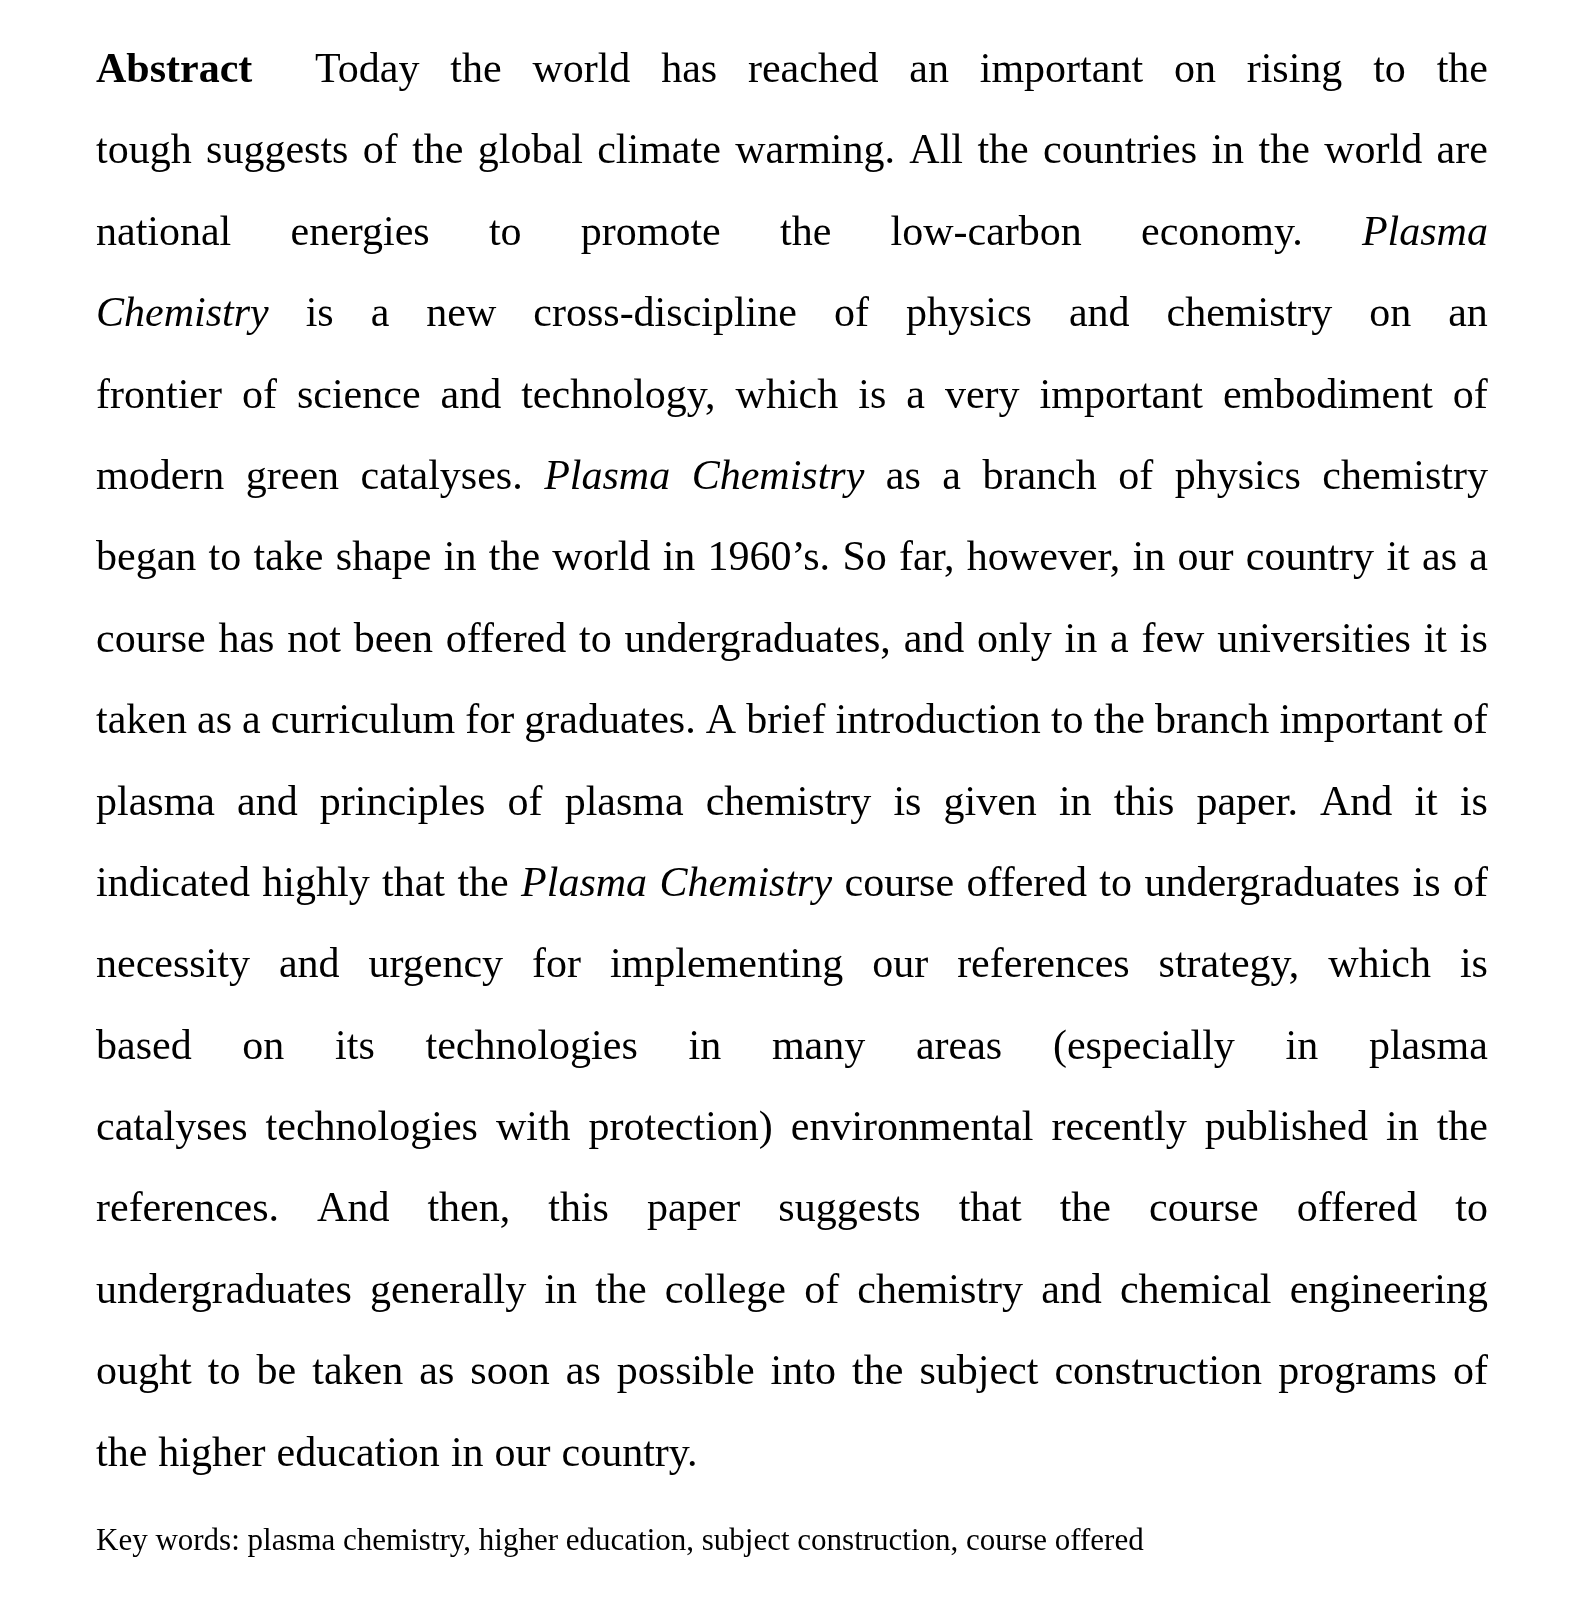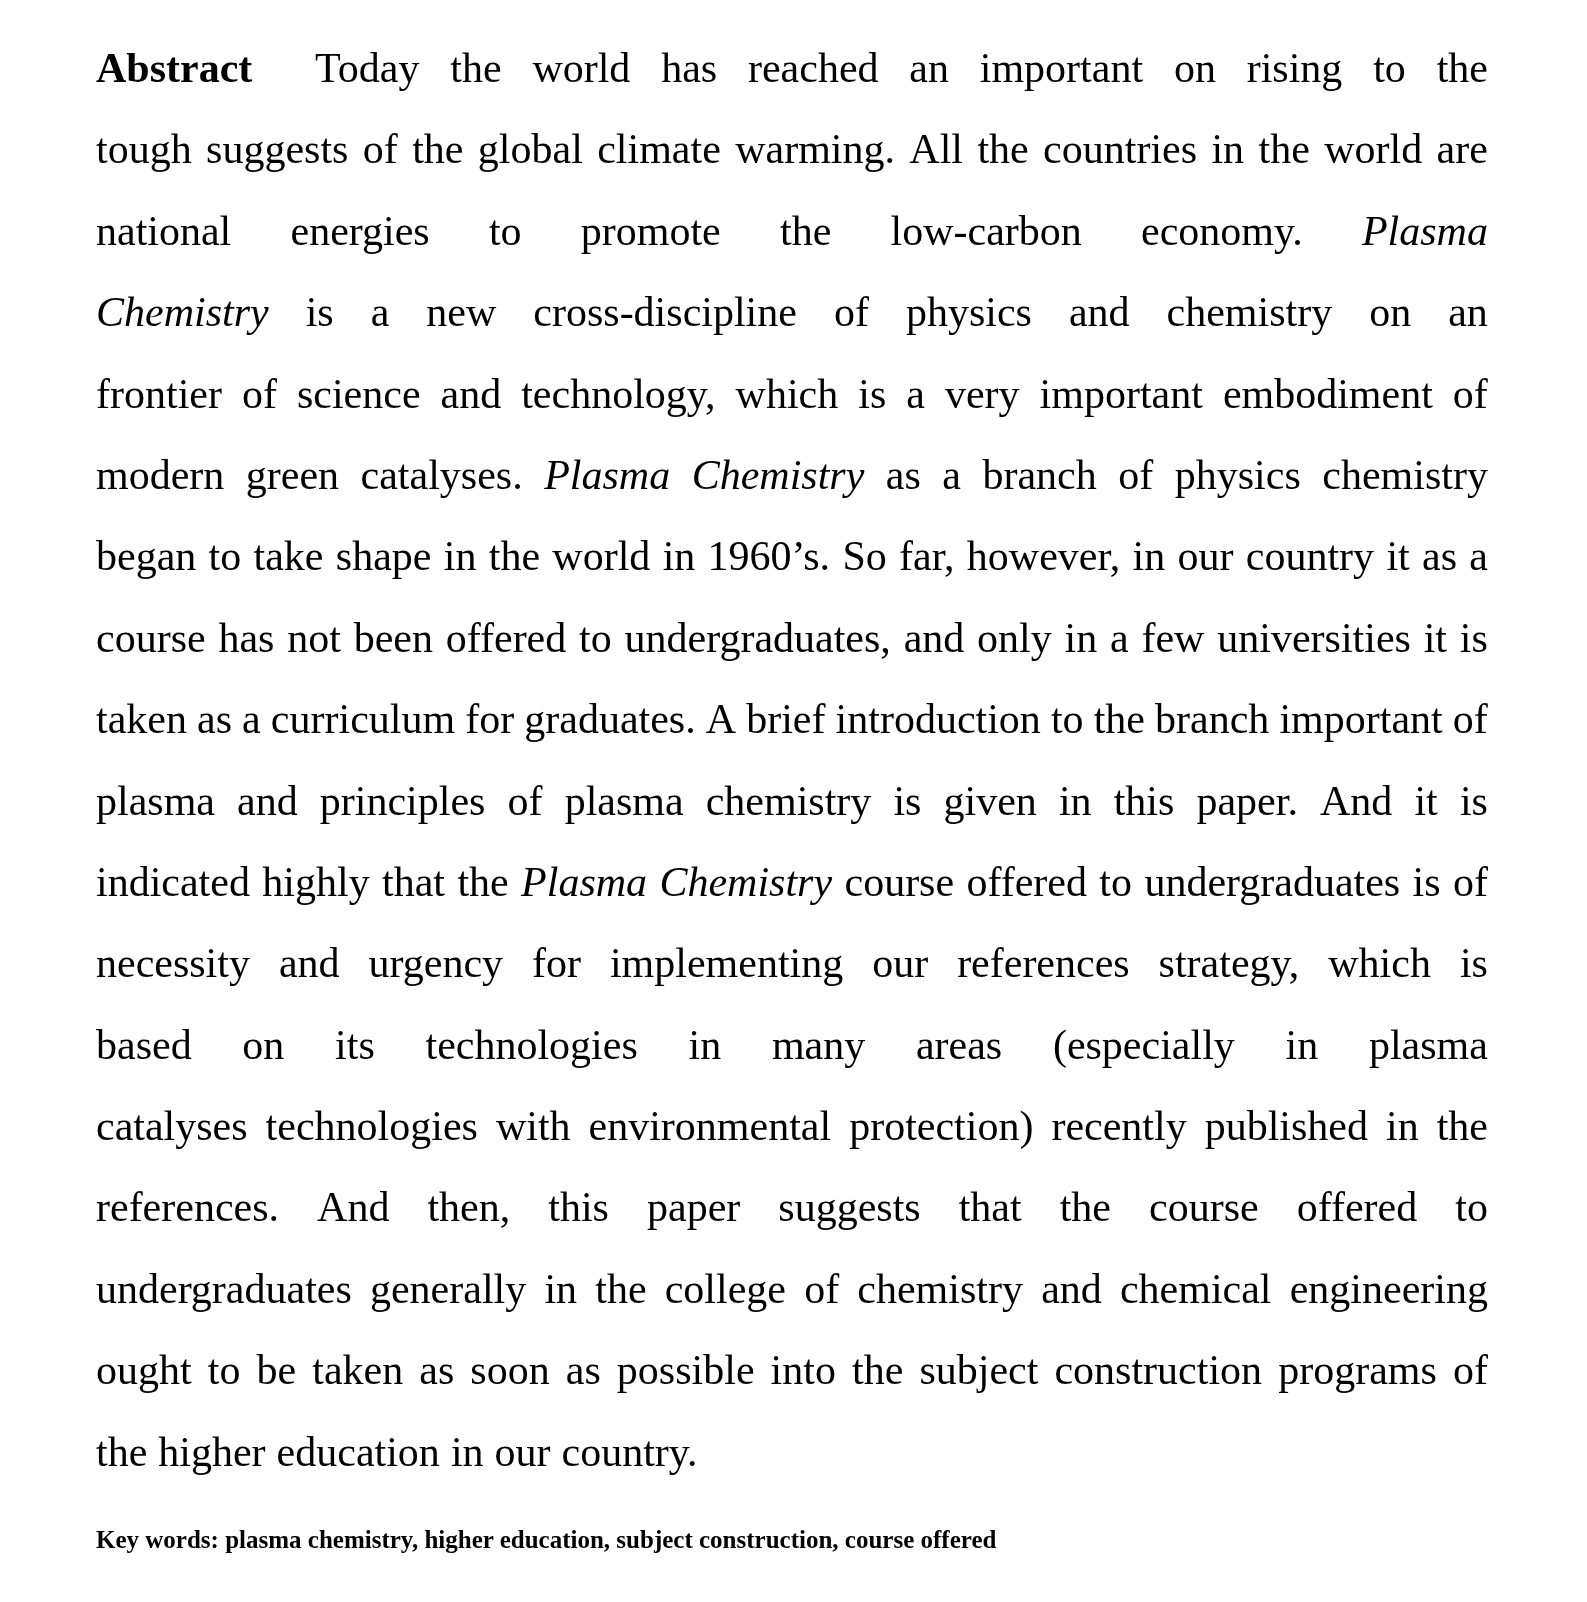--- a/index.html
+++ b/index.html
@@ -20,22 +20,22 @@
       left: 96px;
       top: 38px;
       width: 1392px;
     }
     .label-bold { font-weight: bold; }
     .it { font-style: italic; }
     .keywords {
       position: absolute;
       left: 96px;
       top: 1520px;
-      font-size: 25px;
-      font-weight: bold;
+      font-size: 31px;
+      font-weight: normal;
       line-height: 40px;
       white-space: nowrap;
     }
     
     .jline {
       display: flex;
       justify-content: space-between;
       align-items: baseline;
       height: 81.4px;
       line-height: 60px;
@@ -236,22 +236,22 @@
       <span class="w">many</span>
       <span class="w">areas</span>
       <span class="w">(especially</span>
       <span class="w">in</span>
       <span class="w">plasma</span>
     </div>
     <div class="jline">
       <span class="w">catalyses</span>
       <span class="w">technologies</span>
       <span class="w">with</span>
+      <span class="w">protection)</span>
       <span class="w">environmental</span>
-      <span class="w">protection)</span>
       <span class="w">recently</span>
       <span class="w">published</span>
       <span class="w">in</span>
       <span class="w">the</span>
     </div>
     <div class="jline">
       <span class="w">references.</span>
       <span class="w">And</span>
       <span class="w">then,</span>
       <span class="w">this</span>

